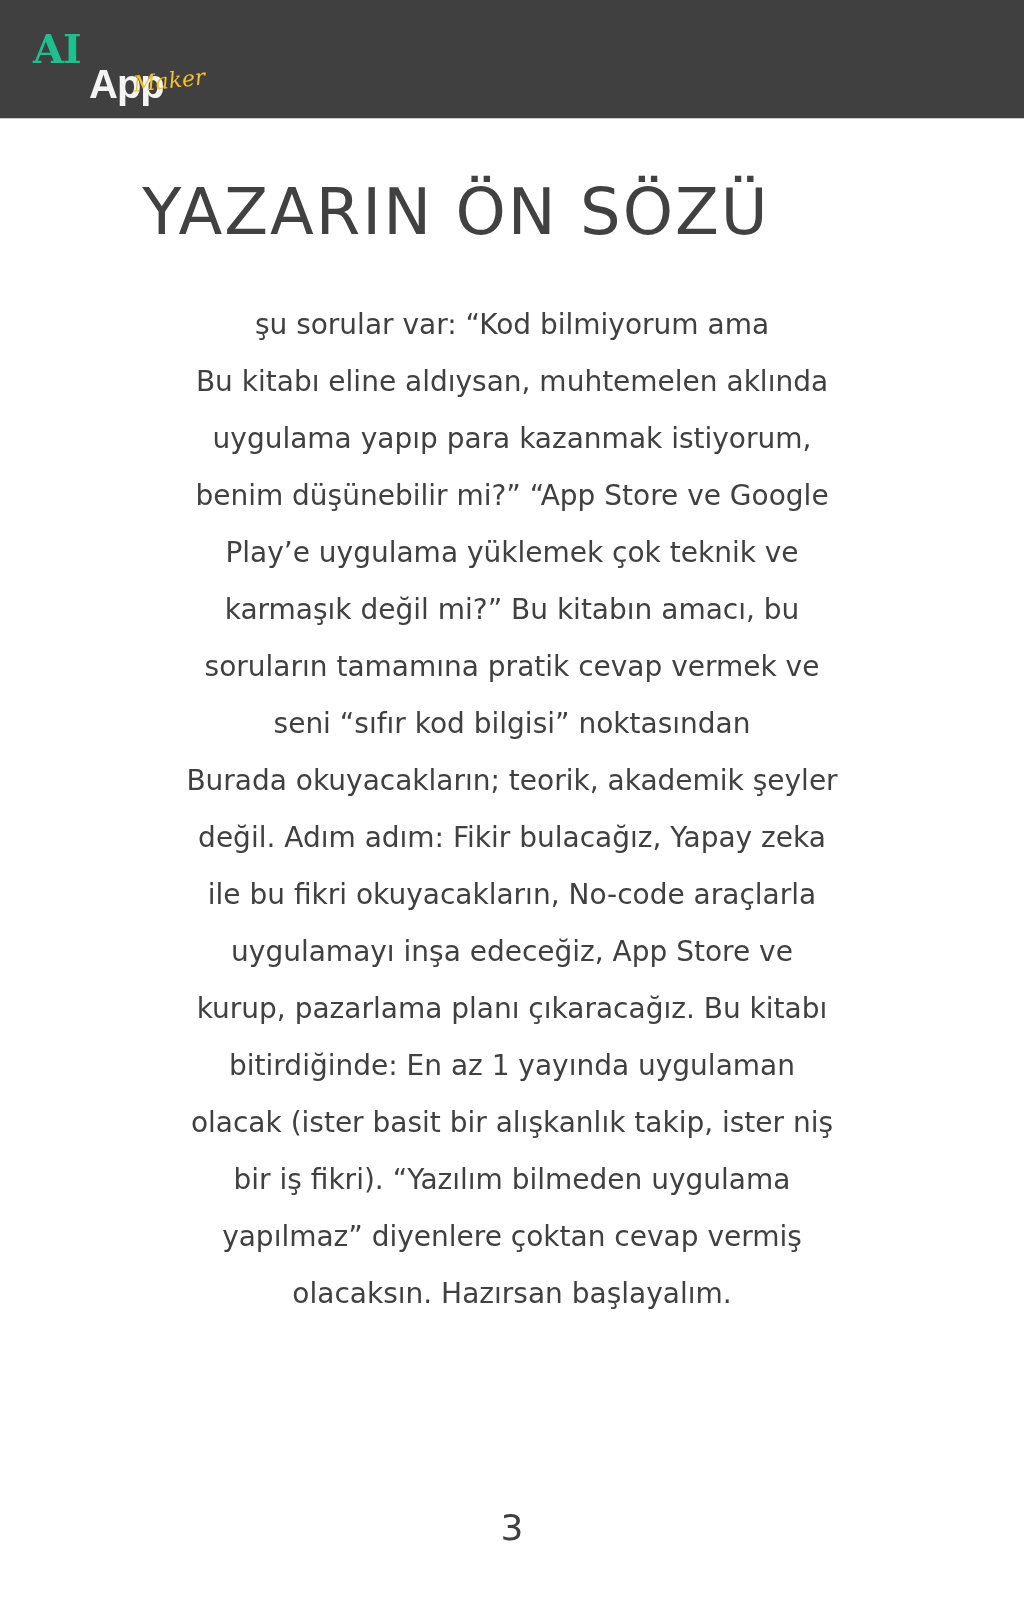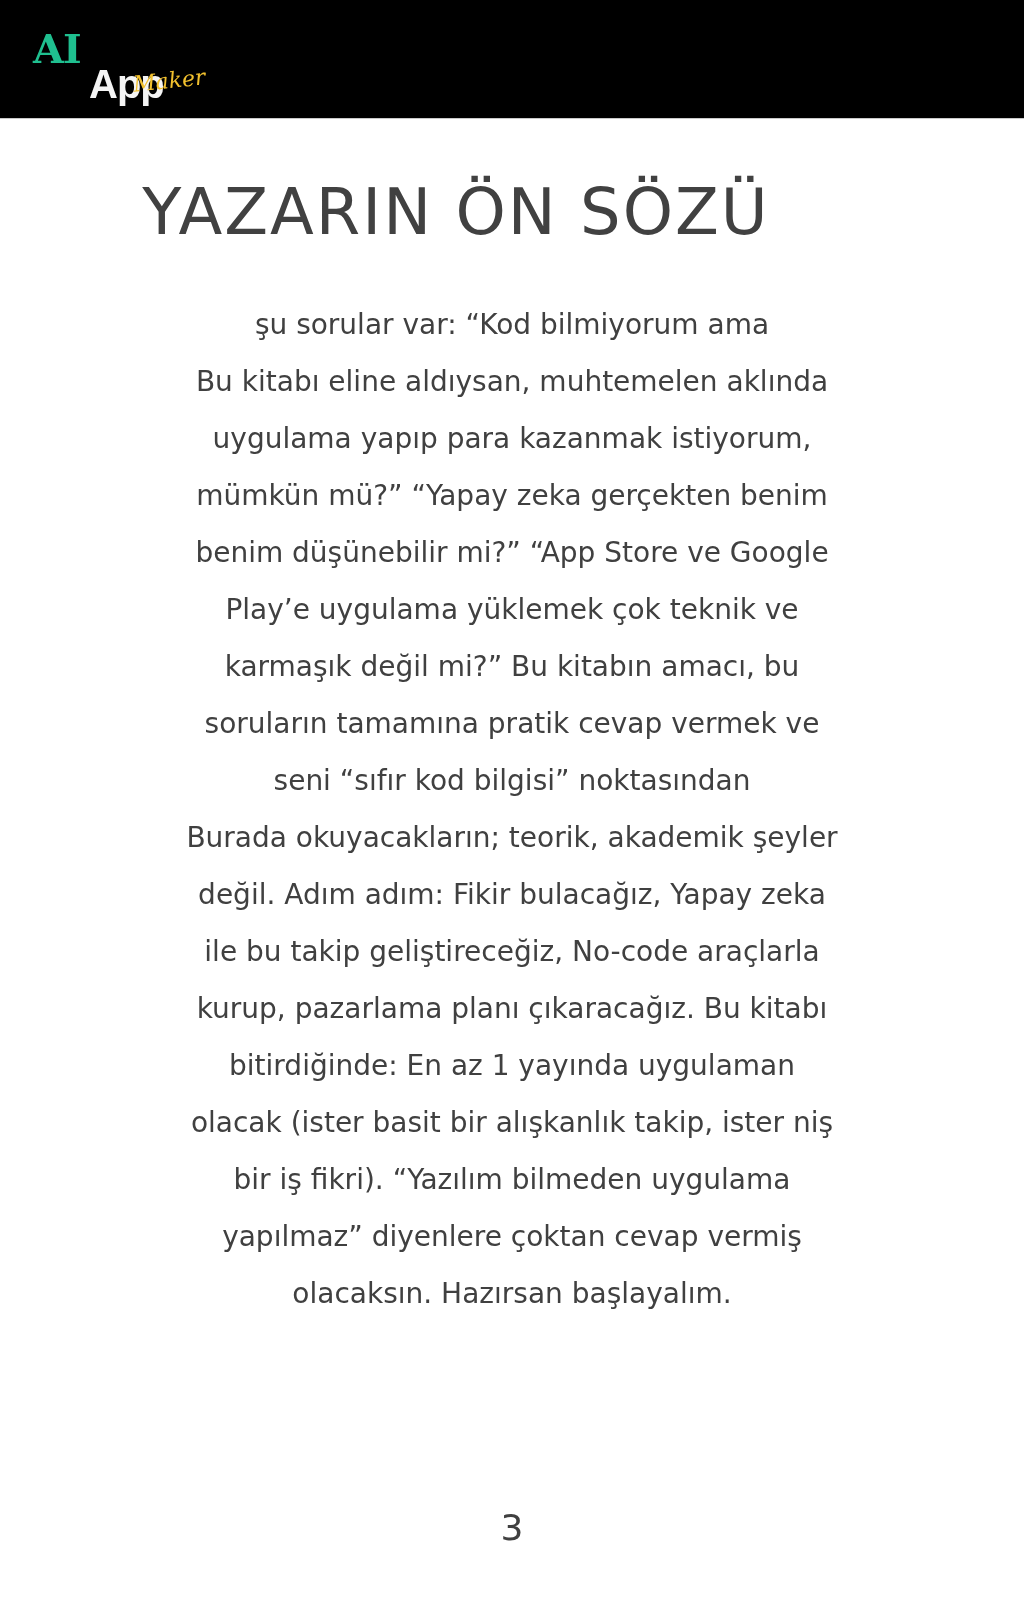--- a/index.html
+++ b/index.html
@@ -13,21 +13,21 @@
       position: relative;
       overflow: hidden;
       font-family: "DejaVu Sans", "Liberation Sans", sans-serif;
       color: #404040;
     }
     .header {
       position: absolute;
       left: 0; top: 0;
       width: 1024px;
       height: 118px;
-      background: #000000;
+      background: #404040;
       border-bottom: 1px solid #c9c9c9;
     }
     .logo {
       position: absolute;
       left: 33px;
       top: 26px;
       width: 175px;
       height: 90px;
     }
     .logo-ai {
@@ -118,29 +118,29 @@
   </div>
 </header>
 
 <main>
   <h1 class="title">YAZARIN ÖN SÖZÜ</h1>
 
   <p class="body-text">
     <span class="body-line">şu sorular var: “Kod bilmiyorum ama</span>
     <span class="body-line">Bu kitabı eline aldıysan, muhtemelen aklında</span>
     <span class="body-line">uygulama yapıp para kazanmak istiyorum,</span>
-    <span class="body-line">mümkün mü?” “Yapay zeka gerçekten benim</span>
     <span class="body-line">benim düşünebilir mi?” “App Store ve Google</span>
     <span class="body-line">Play’e uygulama yüklemek çok teknik ve</span>
     <span class="body-line">karmaşık değil mi?” Bu kitabın amacı, bu</span>
     <span class="body-line">soruların tamamına pratik cevap vermek ve</span>
     <span class="body-line">seni “sıfır kod bilgisi” noktasından</span>
     <span class="body-line">Burada okuyacakların; teorik, akademik şeyler</span>
     <span class="body-line">değil. Adım adım: Fikir bulacağız, Yapay zeka</span>
-    <span class="body-line">ile bu takip geliştireceğiz, No-code araçlarla</span>
+    <span class="body-line">ile bu fikri okuyacakların, No-code araçlarla</span>
+    <span class="body-line">uygulamayı inşa edeceğiz, App Store ve</span>
     <span class="body-line">kurup, pazarlama planı çıkaracağız. Bu kitabı</span>
     <span class="body-line">bitirdiğinde: En az 1 yayında uygulaman</span>
     <span class="body-line">olacak (ister basit bir alışkanlık takip, ister niş</span>
     <span class="body-line">bir iş fikri). “Yazılım bilmeden uygulama</span>
     <span class="body-line">yapılmaz” diyenlere çoktan cevap vermiş</span>
     <span class="body-line">olacaksın. Hazırsan başlayalım.</span>
   </p>
 
   <div class="page-number">3</div>
 </main>

